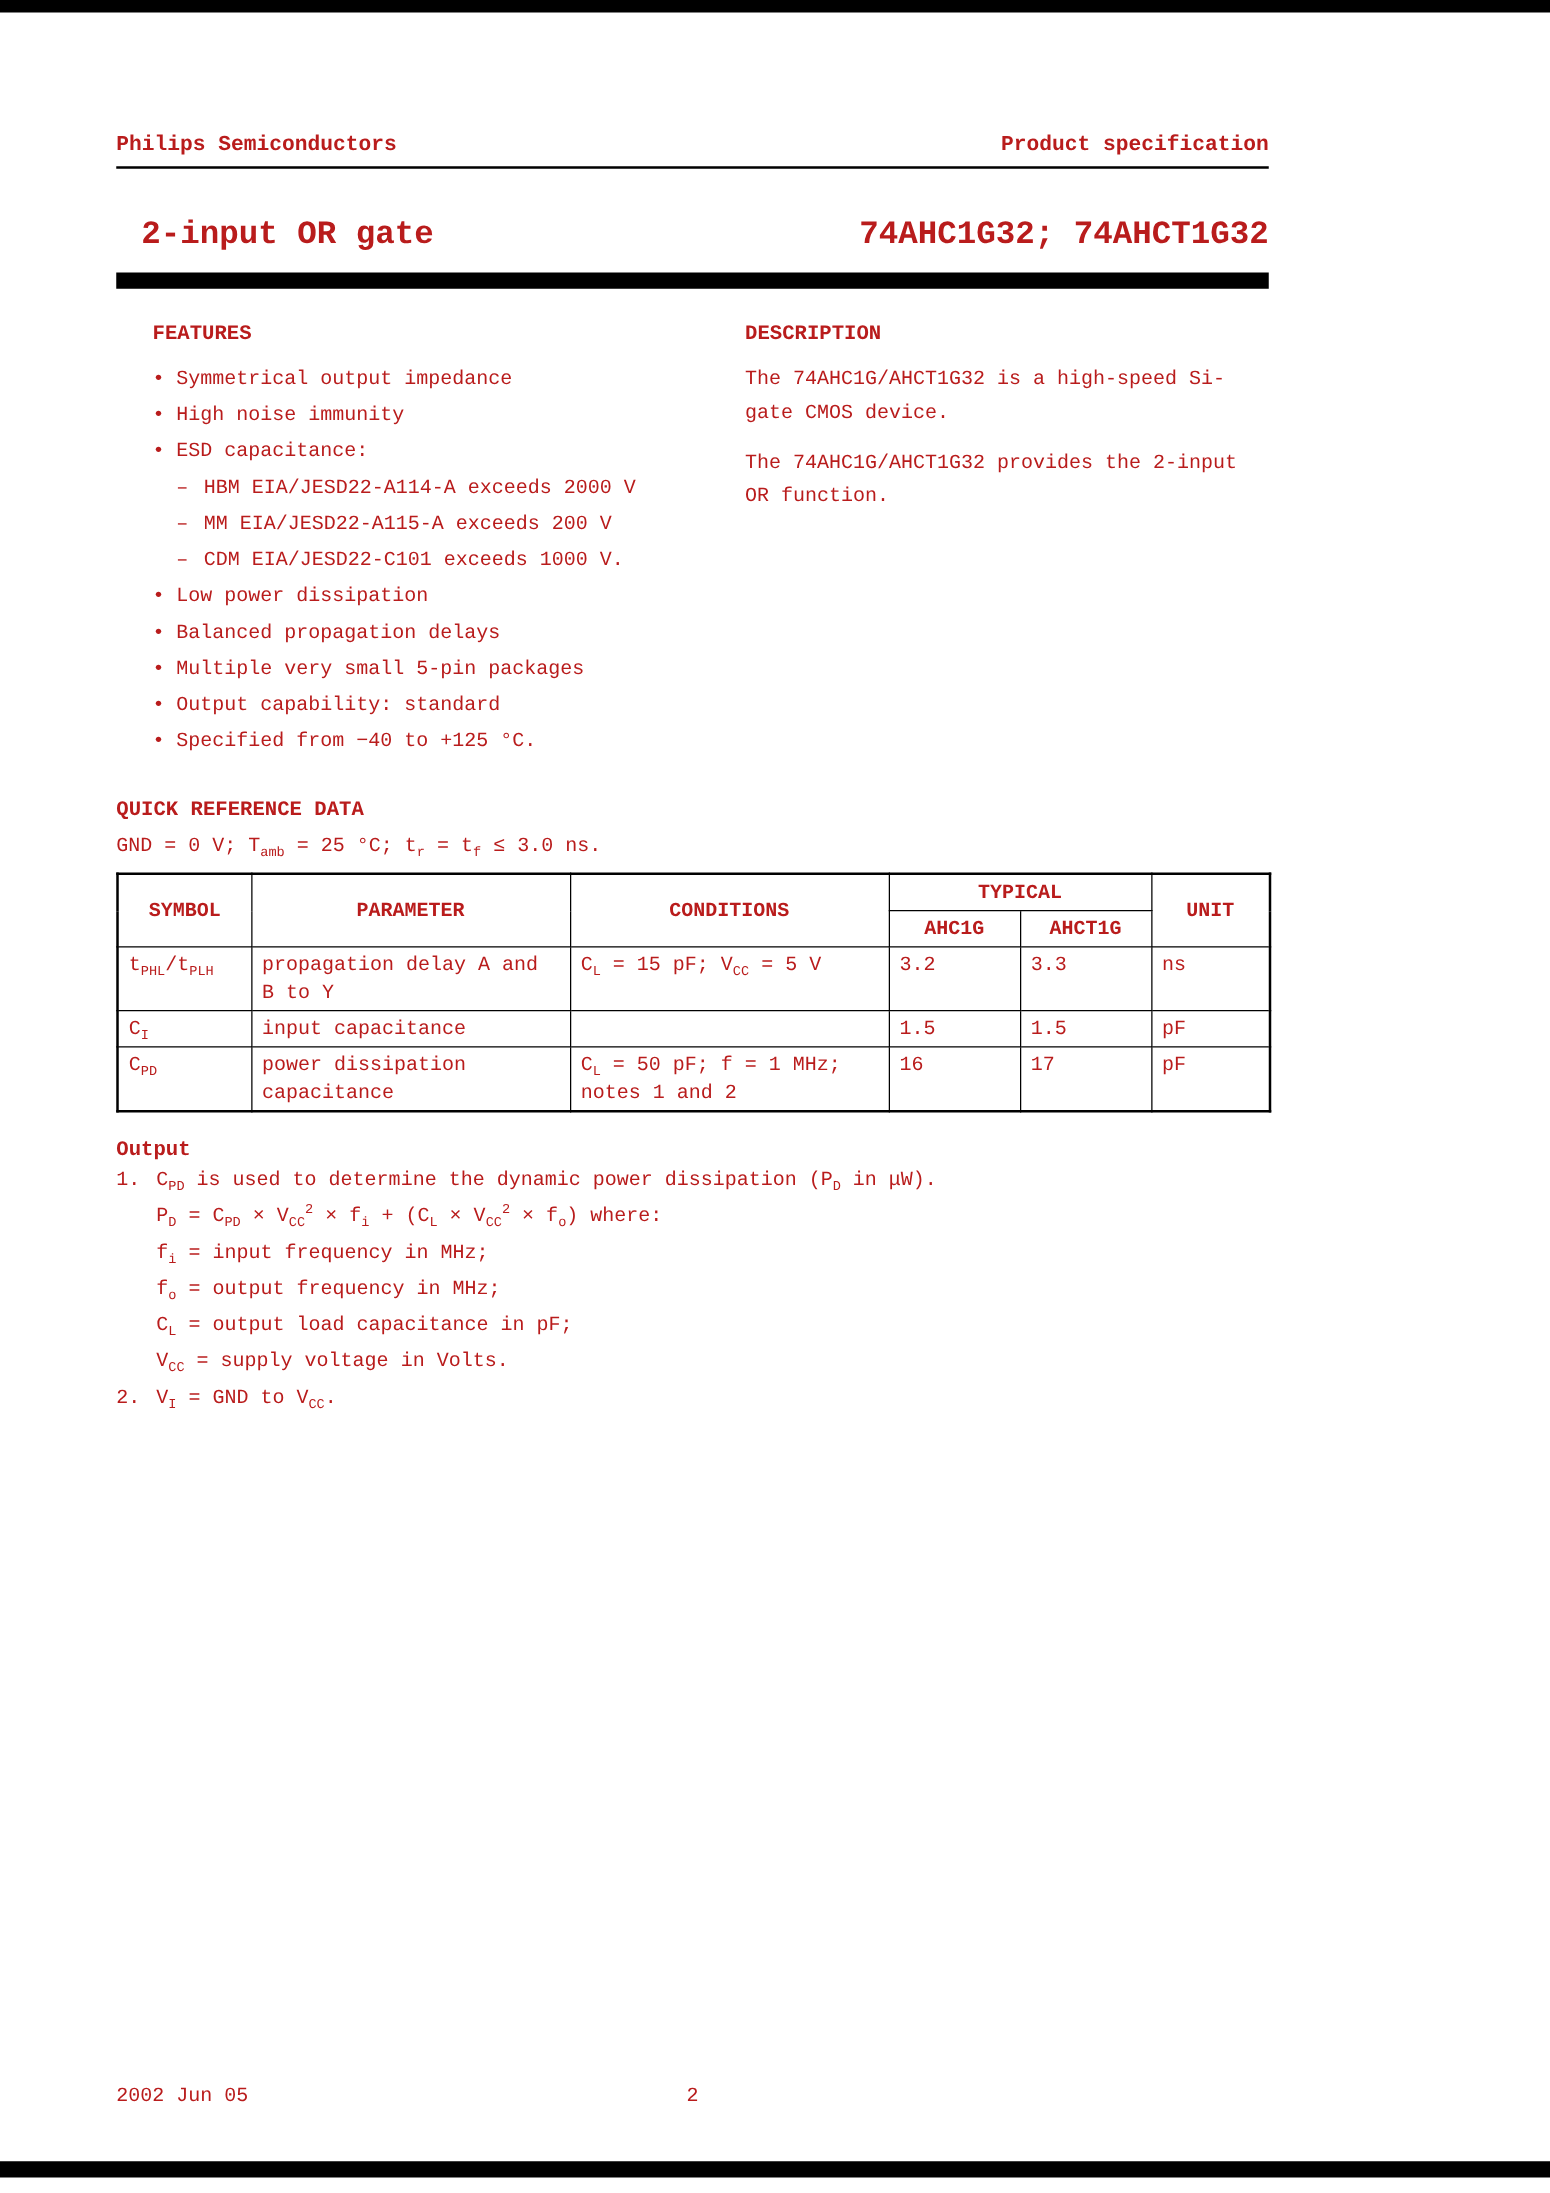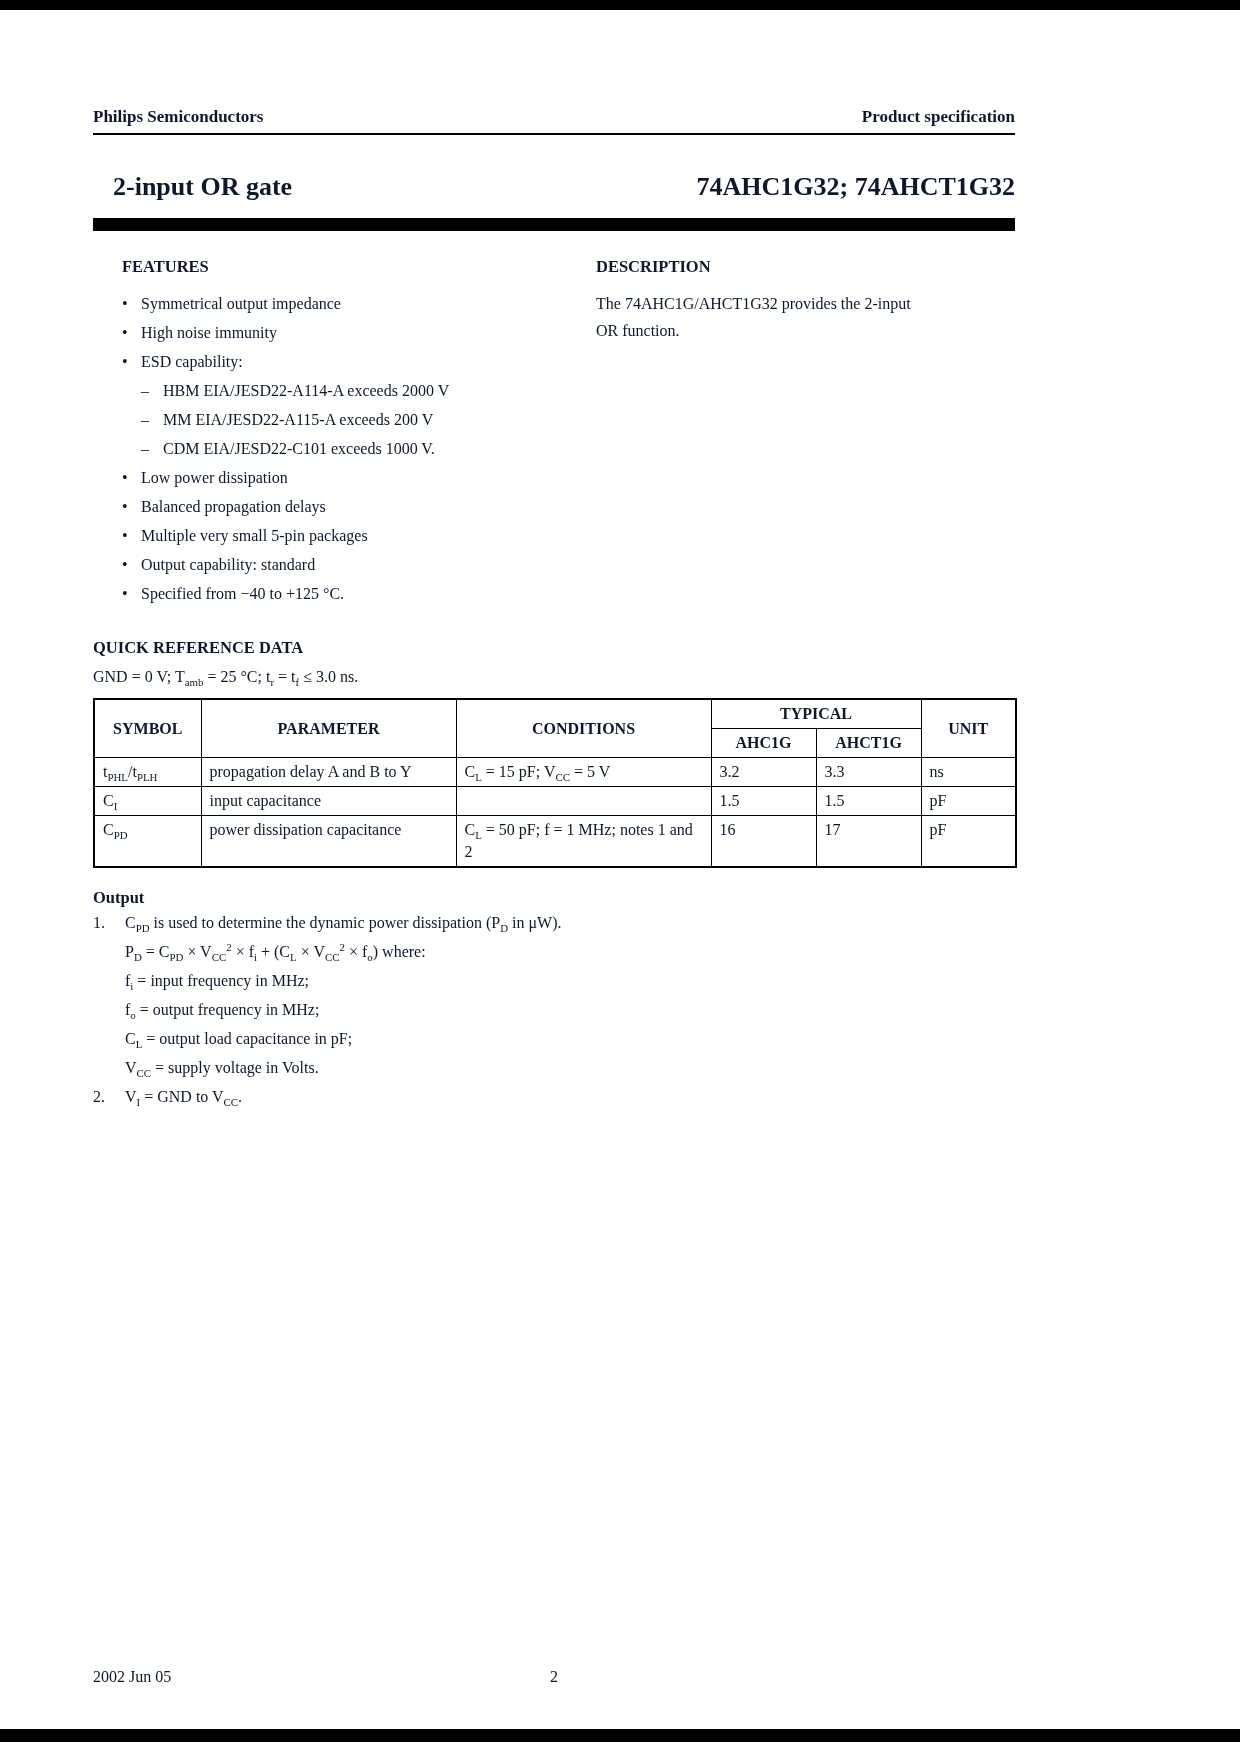--- a/index.html
+++ b/index.html
@@ -1,19 +1,19 @@
 <!DOCTYPE html>
 <html><head>
 <meta charset="utf-8">
 <style>
   * { margin:0; padding:0; box-sizing:border-box; }
   html,body { background:#ffffff; }
   .page {
     position:relative; width:1240px; height:1754px; background:#ffffff;
-    font-family:Liberation Serif, serif; font-size:16px; color:#0f172a;
+    font-family:Liberation Mono, monospace; font-size:16px; color:#b91c1c;
     overflow:hidden; margin:0 auto;
   }
   .bar-top { position:absolute; top:0; left:0; width:1240px; height:10px; background:#000; }
   .bar-bottom { position:absolute; top:1729px; left:0; width:1240px; height:13px; background:#000; }
 
   .content { position:absolute; top:0; left:93px; width:922px; }
 
   .running-head {
     margin-top:106px; display:flex; justify-content:space-between;
     font-size:17px; font-weight:bold; line-height:21px;
@@ -90,21 +90,21 @@
             <span class="marker">•</span>
             <span class="li-body">Symmetrical output impedance</span>
           </li>
           <li>
             <span class="marker">•</span>
             <span class="li-body">High noise immunity</span>
           </li>
           <li>
             <span class="marker">•</span>
             <div class="li-body">
-              <span>ESD capability:</span>
+              <span>ESD capacitance:</span>
               <ul class="dash-list">
                 <li>
                   <span class="marker">–</span>
                   <span class="li-body">HBM EIA/JESD22-A114-A exceeds 2000 V</span>
                 </li>
                 <li>
                   <span class="marker">–</span>
                   <span class="li-body">MM EIA/JESD22-A115-A exceeds 200 V</span>
                 </li>
                 <li>
@@ -132,20 +132,21 @@
           </li>
           <li>
             <span class="marker">•</span>
             <span class="li-body">Specified from −40 to +125 °C.</span>
           </li>
         </ul>
       </section>
 
       <section class="col-right">
         <h2 class="section-heading">DESCRIPTION</h2>
+        <p>The 74AHC1G/AHCT1G32 is a high-speed Si-gate CMOS device.</p>
         <p>The 74AHC1G/AHCT1G32 provides the 2-input
 OR function.</p>
       </section>
     </div>
 
     <h2 class="section-heading qrd-heading">QUICK REFERENCE DATA</h2>
     <div class="qrd-conditions">GND = 0 V; T<sub>amb</sub> = 25 °C; t<sub>r</sub> = t<sub>f</sub> ≤ 3.0 ns.</div>
 
     <table class="qrd">
       <colgroup>

